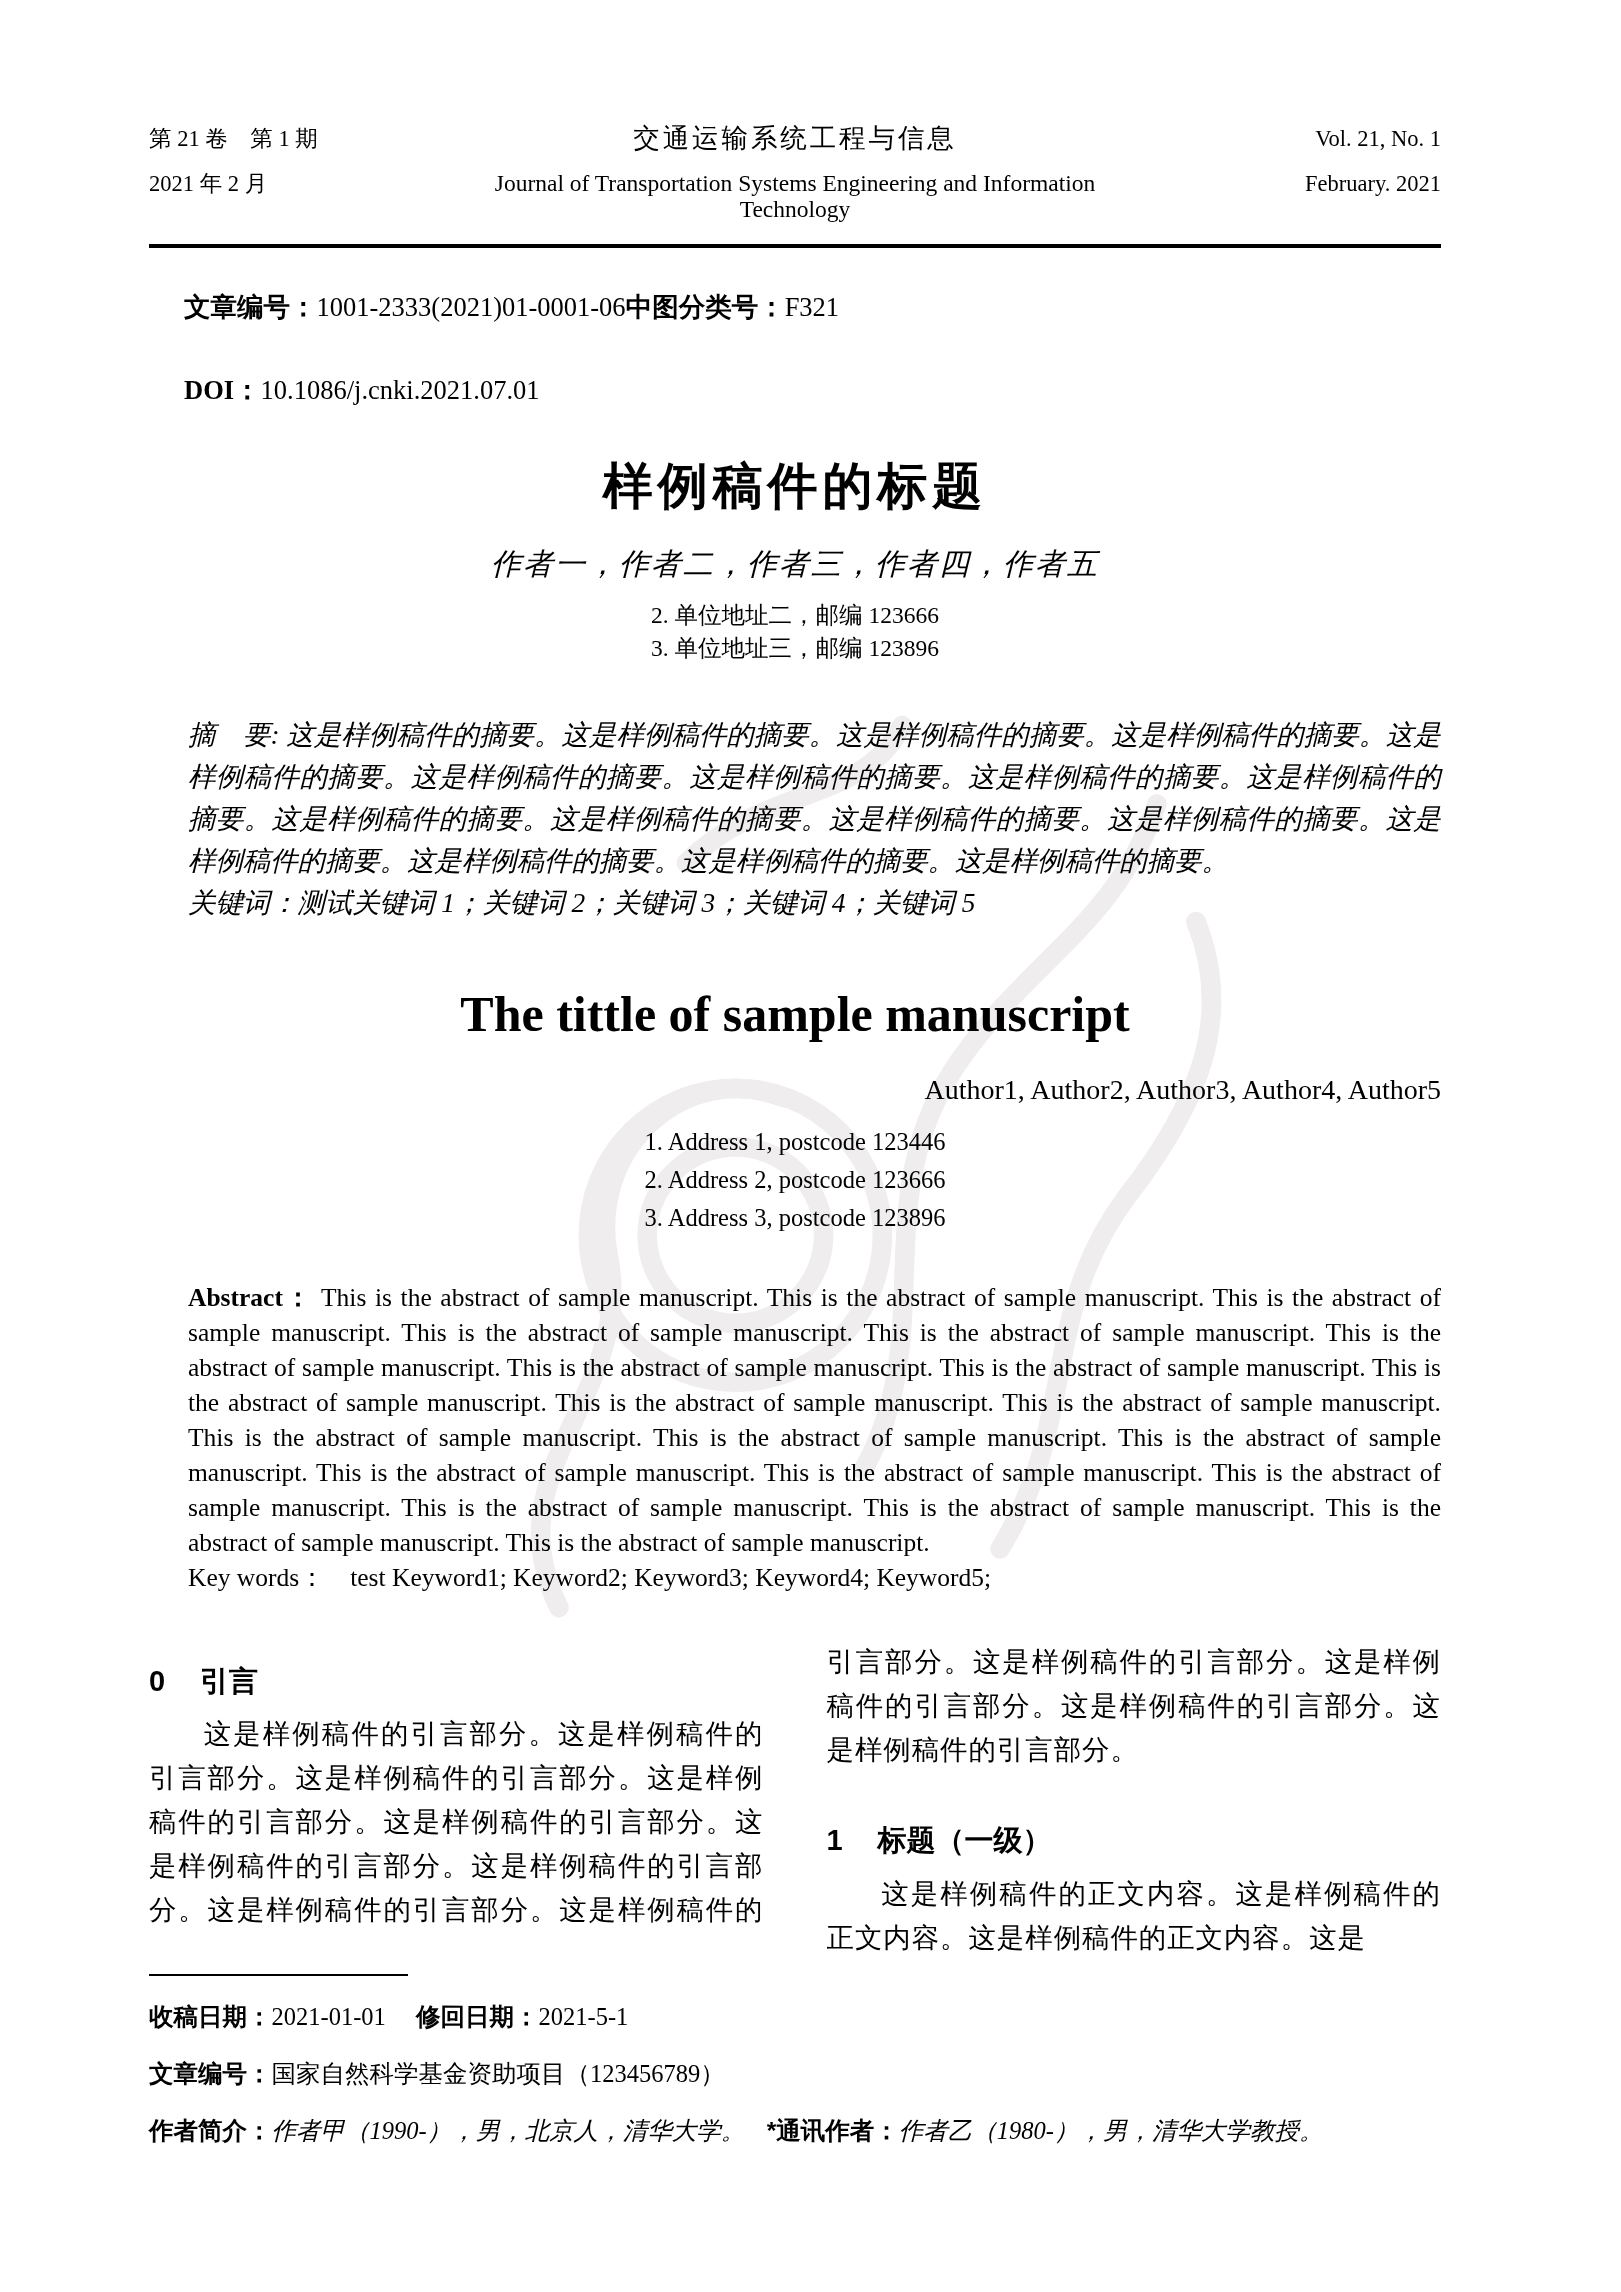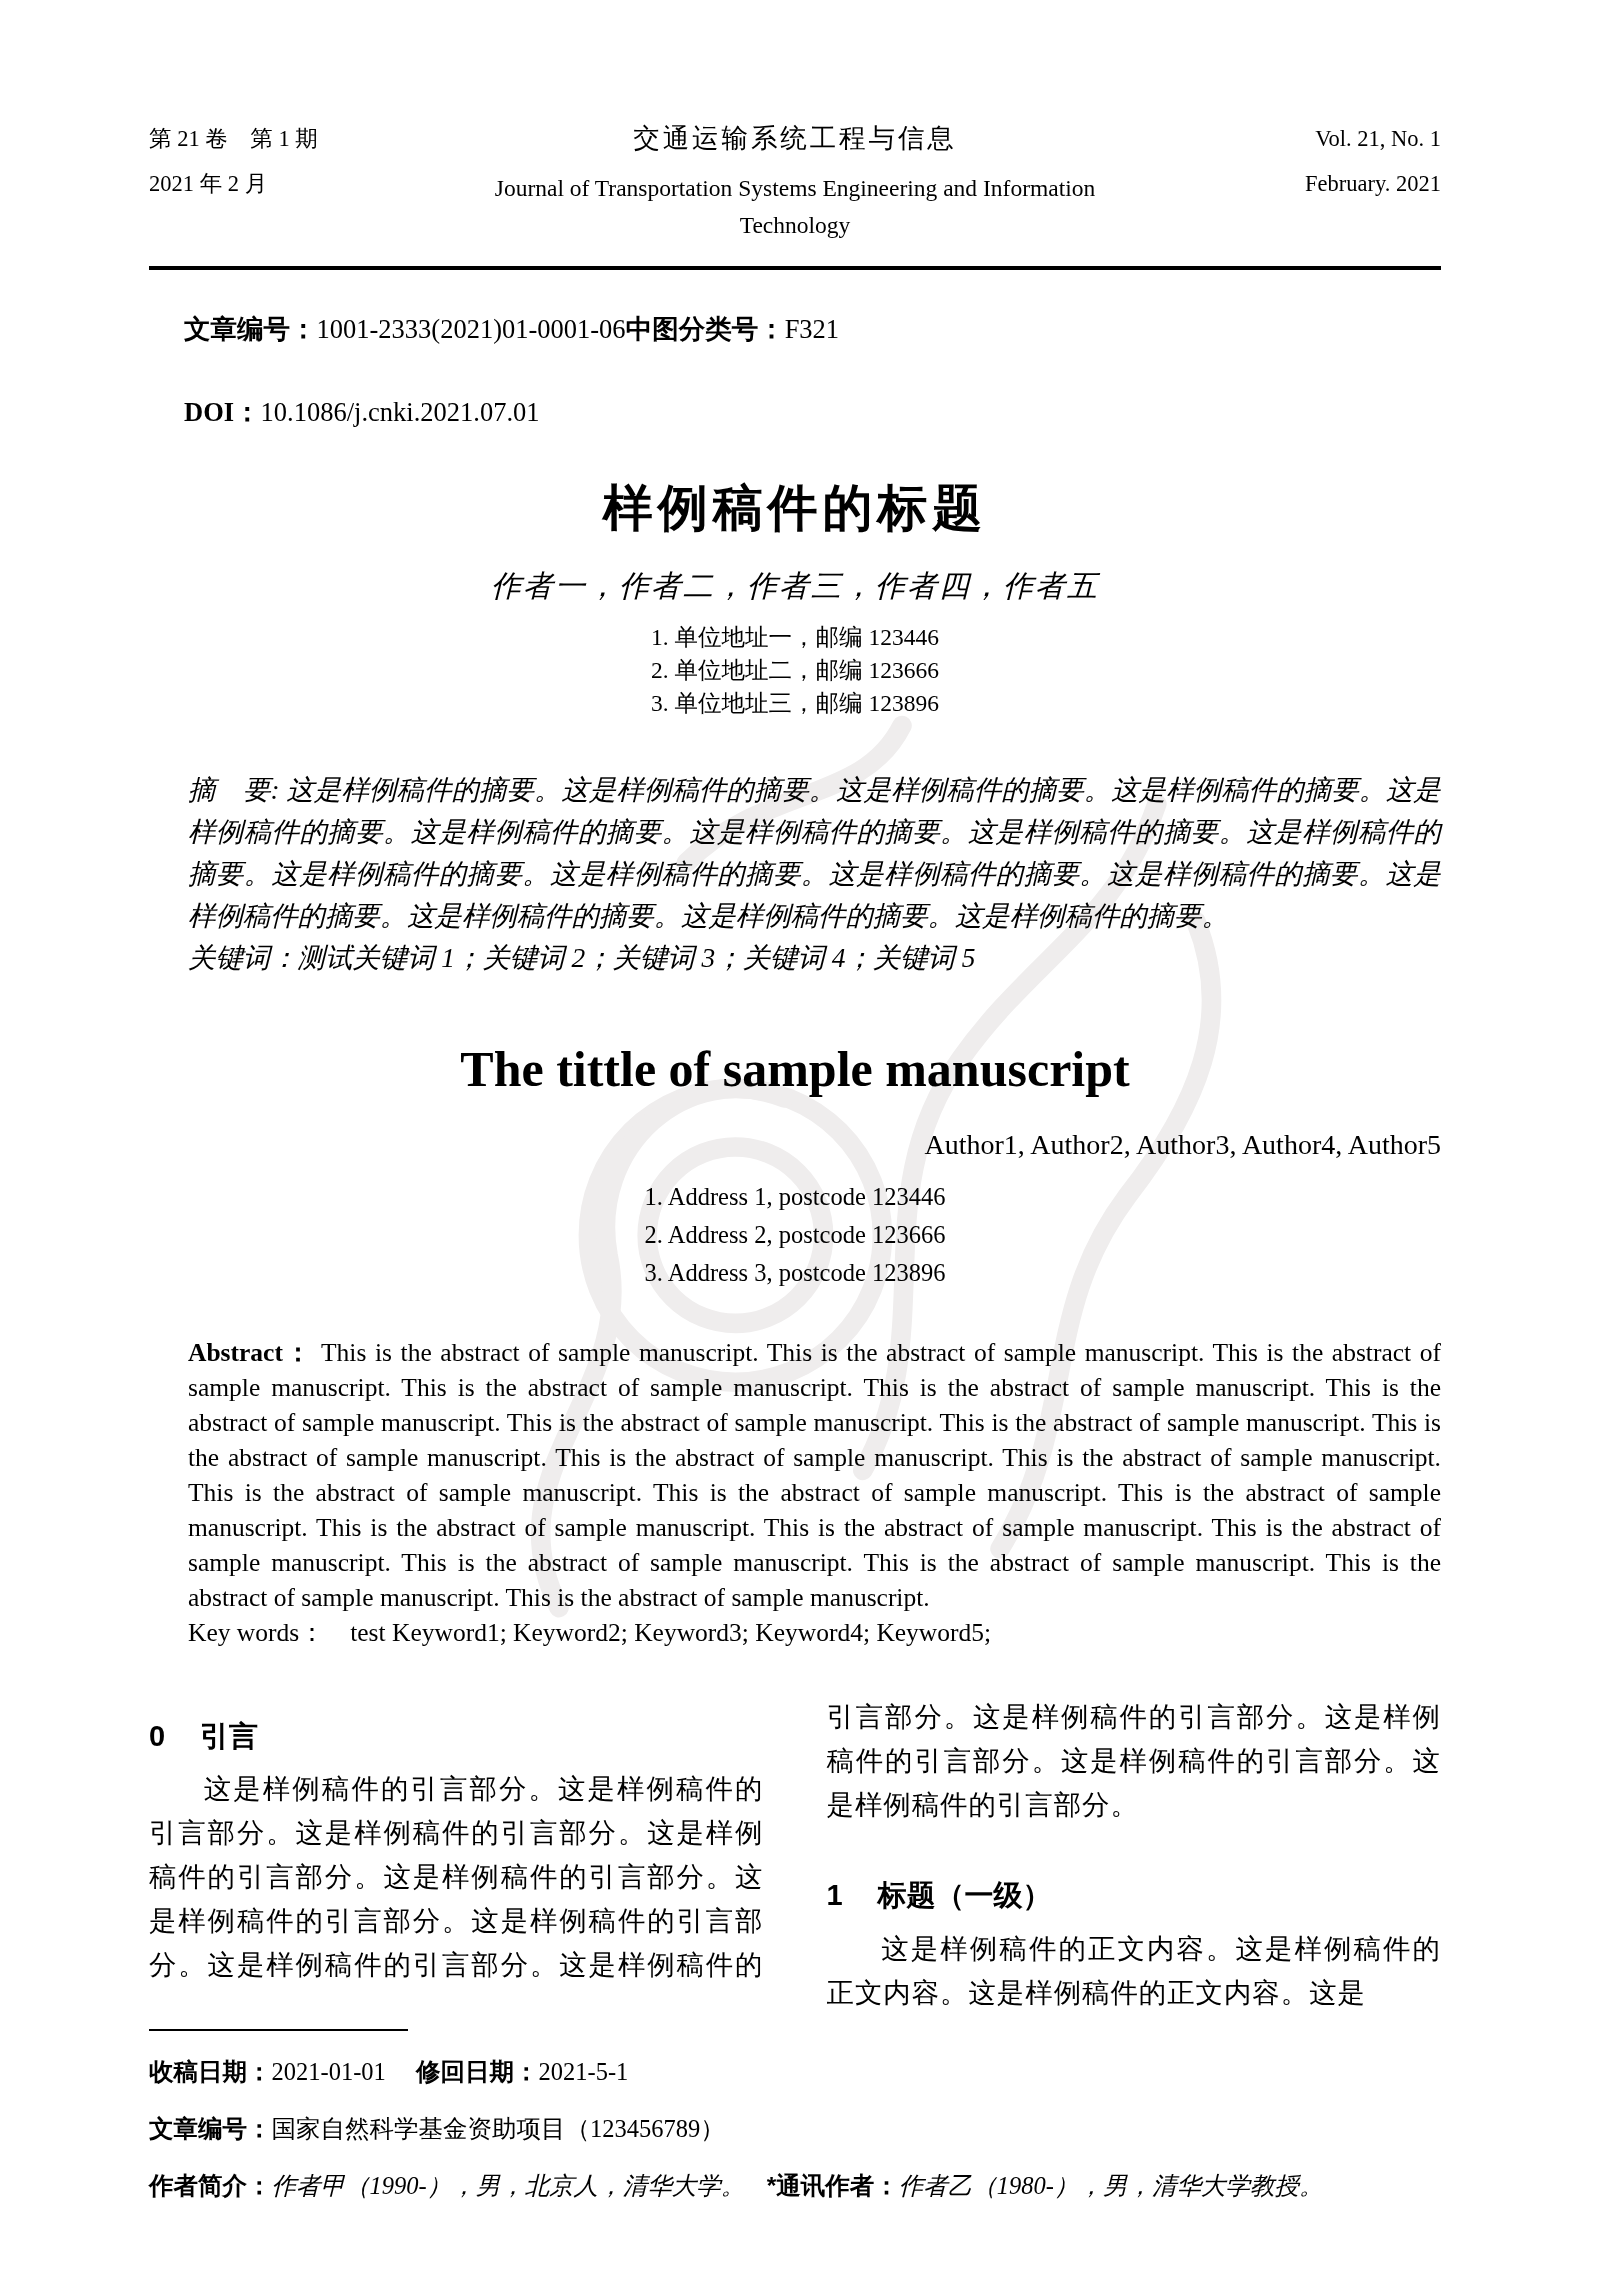--- a/index.html
+++ b/index.html
@@ -16,21 +16,21 @@
   .watermark{position:absolute;left:314px;top:510px;pointer-events:none;z-index:0;}
   .content{position:relative;z-index:1;}
   
   .mast-grid{display:grid;grid-template-columns:294px 1fr 294px;column-gap:19px;}
   .mast-left{ text-align:left; }
   .mast-right{ text-align:right; }
   .mast-center{ text-align:center; }
   .mast-row1{font-size:22.5px;line-height:27.4px;}
   .mast-row2{font-size:22.5px;line-height:27.4px;margin-top:17.6px;}
   .jtitle-cn{font-size:26.5px;letter-spacing:2.9px;line-height:27.4px;}
-  .jtitle-en{font-size:23.5px;line-height:37px;margin-top:17.6px;}
+  .jtitle-en{font-size:23.5px;line-height:26px;margin-top:17.6px;}
   .mast-rule{height:4.9px;background:#000;margin-top:21.6px;}
   
   .meta-line1{margin-top:41px;padding-left:35px;font-size:26.5px;}
   .meta-line2{margin-top:47px;padding-left:35px;font-size:26.5px;}
   .lbl-hei{font-family:"Liberation Sans","DejaVu Sans",sans-serif;font-weight:bold;}
   .lbl-doi{font-weight:bold;}
   
   .cn-title{margin:45px 0 0;text-align:center;font-size:50px;font-weight:600;letter-spacing:4.9px;}
   .cn-authors{margin-top:23.5px;text-align:center;font-size:30px;font-style:italic;letter-spacing:2px;}
   .cn-affils{margin-top:13.7px;text-align:center;font-size:23.5px;line-height:33px;}
@@ -107,21 +107,20 @@
     <div class="meta-line1">
       <span class="lbl-hei">文章编号：</span><span>1001-2333(2021)01-0001-06</span><span class="lbl-hei">中图分类号：</span><span>F321</span>
     </div>
     <div class="meta-line2">
       <span class="lbl-doi">DOI：</span><span>10.1086/j.cnki.2021.07.01</span>
     </div>
 
     <h1 class="cn-title">样例稿件的标题</h1>
     <div class="cn-authors">作者一，作者二，作者三，作者四，作者五</div>
     <div class="cn-affils">
-      <div>1. 单位地址一，邮编 123446</div>
       <div>2. 单位地址二，邮编 123666</div>
       <div>3. 单位地址三，邮编 123896</div>
     </div>
 
     <div class="cn-abstract">
       <span>摘　要: </span><span>这是样例稿件的摘要。这是样例稿件的摘要。这是样例稿件的摘要。这是样例稿件的摘要。这是样例稿件的摘要。这是样例稿件的摘要。这是样例稿件的摘要。这是样例稿件的摘要。这是样例稿件的摘要。这是样例稿件的摘要。这是样例稿件的摘要。这是样例稿件的摘要。这是样例稿件的摘要。这是样例稿件的摘要。这是样例稿件的摘要。这是样例稿件的摘要。这是样例稿件的摘要。</span>
     </div>
     <div class="cn-keywords">
       <span>关键词：</span><span>测试关键词 1；关键词 2；关键词 3；关键词 4；关键词 5</span>
     </div>

